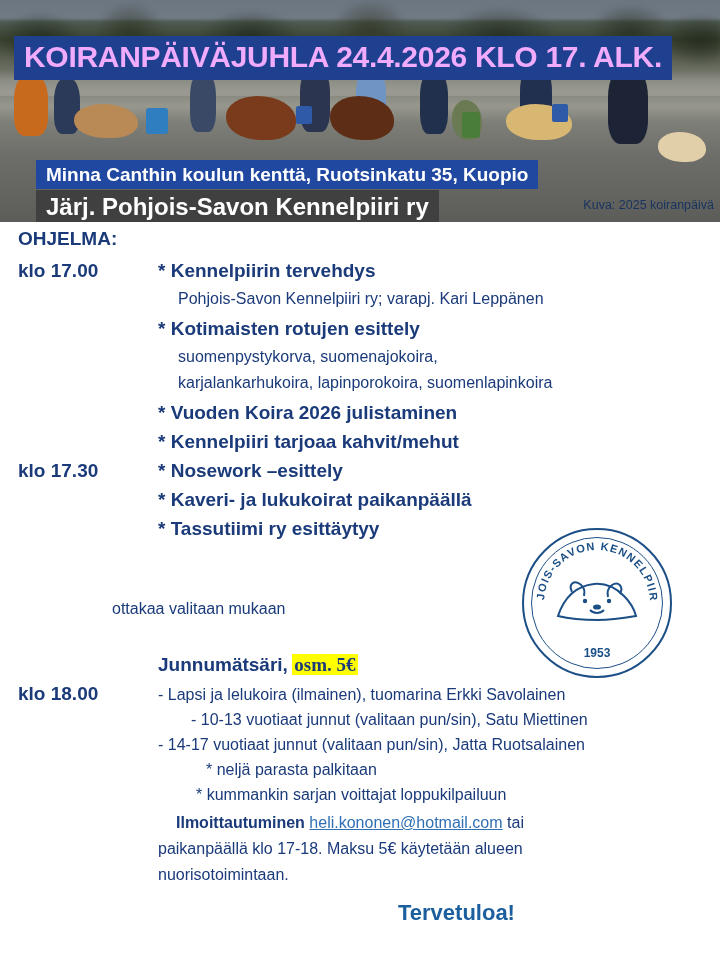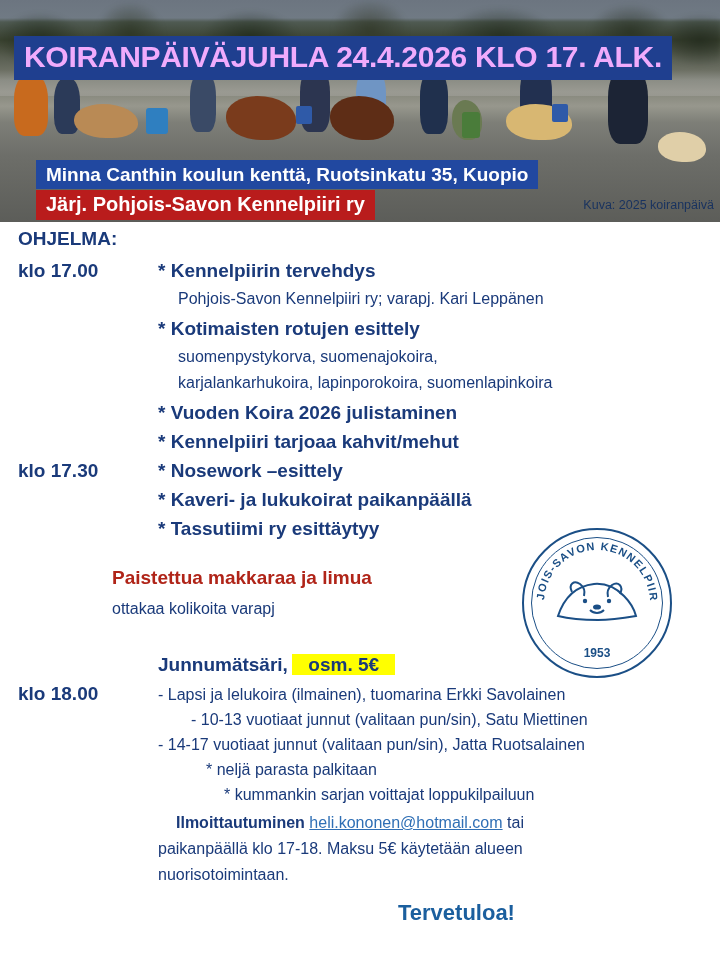--- a/index.html
+++ b/index.html
@@ -95,23 +95,23 @@
     color: #ffffff;
     font-size: 19px;
     font-weight: bold;
     padding: 4px 10px 3px 10px;
     white-space: nowrap;
   }
   .hero-sub2 {
     position: absolute;
     left: 36px;
     top: 190px;
-    background: #b91c1c;
+    background: #404040;
     color: #ffffff;
-    font-size: 20px;
+    font-size: 24px;
     font-weight: bold;
     padding: 3px 10px 4px 10px;
     white-space: nowrap;
   }
   .photo-credit {
     position: absolute;
     right: 6px;
     top: 198px;
     color: #18325f;
     font-size: 12.5px;
@@ -149,21 +149,22 @@
     font-weight: normal;
     color: #1a3a7a;
   }
   .red-bold {
     font-size: 19px;
     font-weight: bold;
     color: #b02418;
   }
   .hl {
     background: #ffff00;
-    padding: 0 16px;
+    padding: 0 2px;
+    font-family: Liberation Serif, serif;
   }
   .link {
     color: #2f6fb5;
     text-decoration: underline;
   }
   .welcome {
     font-size: 22px;
     font-weight: bold;
     color: #1b5f9e;
   }
@@ -253,35 +254,34 @@
   <div class="line sub" style="left:178px; top:152px;">karjalankarhukoira, lapinporokoira, suomenlapinkoira</div>
 
   <div class="line item" style="left:158px; top:180px;">* Vuoden Koira 2026 julistaminen</div>
   <div class="line item" style="left:158px; top:209px;">* Kennelpiiri tarjoaa kahvit/mehut</div>
 
   <div class="line time" style="left:18px; top:238px;">klo 17.30</div>
   <div class="line item" style="left:158px; top:238px;">* Nosework –esittely</div>
   <div class="line item" style="left:158px; top:267px;">* Kaveri- ja lukukoirat paikanpäällä</div>
   <div class="line item" style="left:158px; top:296px;">* Tassutiimi ry esittäytyy</div>
 
-  <div class="line red-bold" style="left:112px; top:345px;">Paistettua makkaraa ja limua</div>
-  <div class="line sub" style="left:112px; top:378px;">ottakaa kolikoita varapj</div>
+  <div class="line sub" style="left:112px; top:378px;">ottakaa valitaan mukaan</div>
 
   <div class="line time" style="left:18px; top:432px;margin-top:29px;">klo 18.00</div>
   <div class="line" style="left:158px; top:432px;">
     <span class="item">Junnumätsäri,</span>
     <span class="item hl">osm. 5€</span>
   </div>
 
   <div class="line sub" style="left:158px; top:464px;">- Lapsi ja lelukoira (ilmainen), tuomarina Erkki Savolainen</div>
   <div class="line sub" style="left:158px; top:489px;margin-left:33px;">- 10-13 vuotiaat junnut (valitaan pun/sin),  Satu Miettinen</div>
   <div class="line sub" style="left:158px; top:514px;">- 14-17 vuotiaat junnut (valitaan pun/sin), Jatta Ruotsalainen</div>
 
   <div class="line sub" style="left:206px; top:539px;">* neljä parasta palkitaan</div>
-  <div class="line sub" style="left:196px; top:564px;margin-left:28px;">* kummankin sarjan voittajat loppukilpailuun</div>
+  <div class="line sub" style="left:196px; top:564px;">* kummankin sarjan voittajat loppukilpailuun</div>
 
   <div class="line" style="left:176px; top:592px;">
     <span class="sub" style="font-weight:bold;">Ilmoittautuminen</span>
     <span class="sub link">heli.kononen@hotmail.com</span>
     <span class="sub">tai</span>
   </div>
   <div class="line sub" style="left:158px; top:618px;">paikanpäällä klo 17-18. Maksu 5€ käytetään alueen</div>
   <div class="line sub" style="left:158px; top:644px;">nuorisotoimintaan.</div>
 
   <div class="line welcome" style="left:398px; top:678px;">Tervetuloa!</div>

